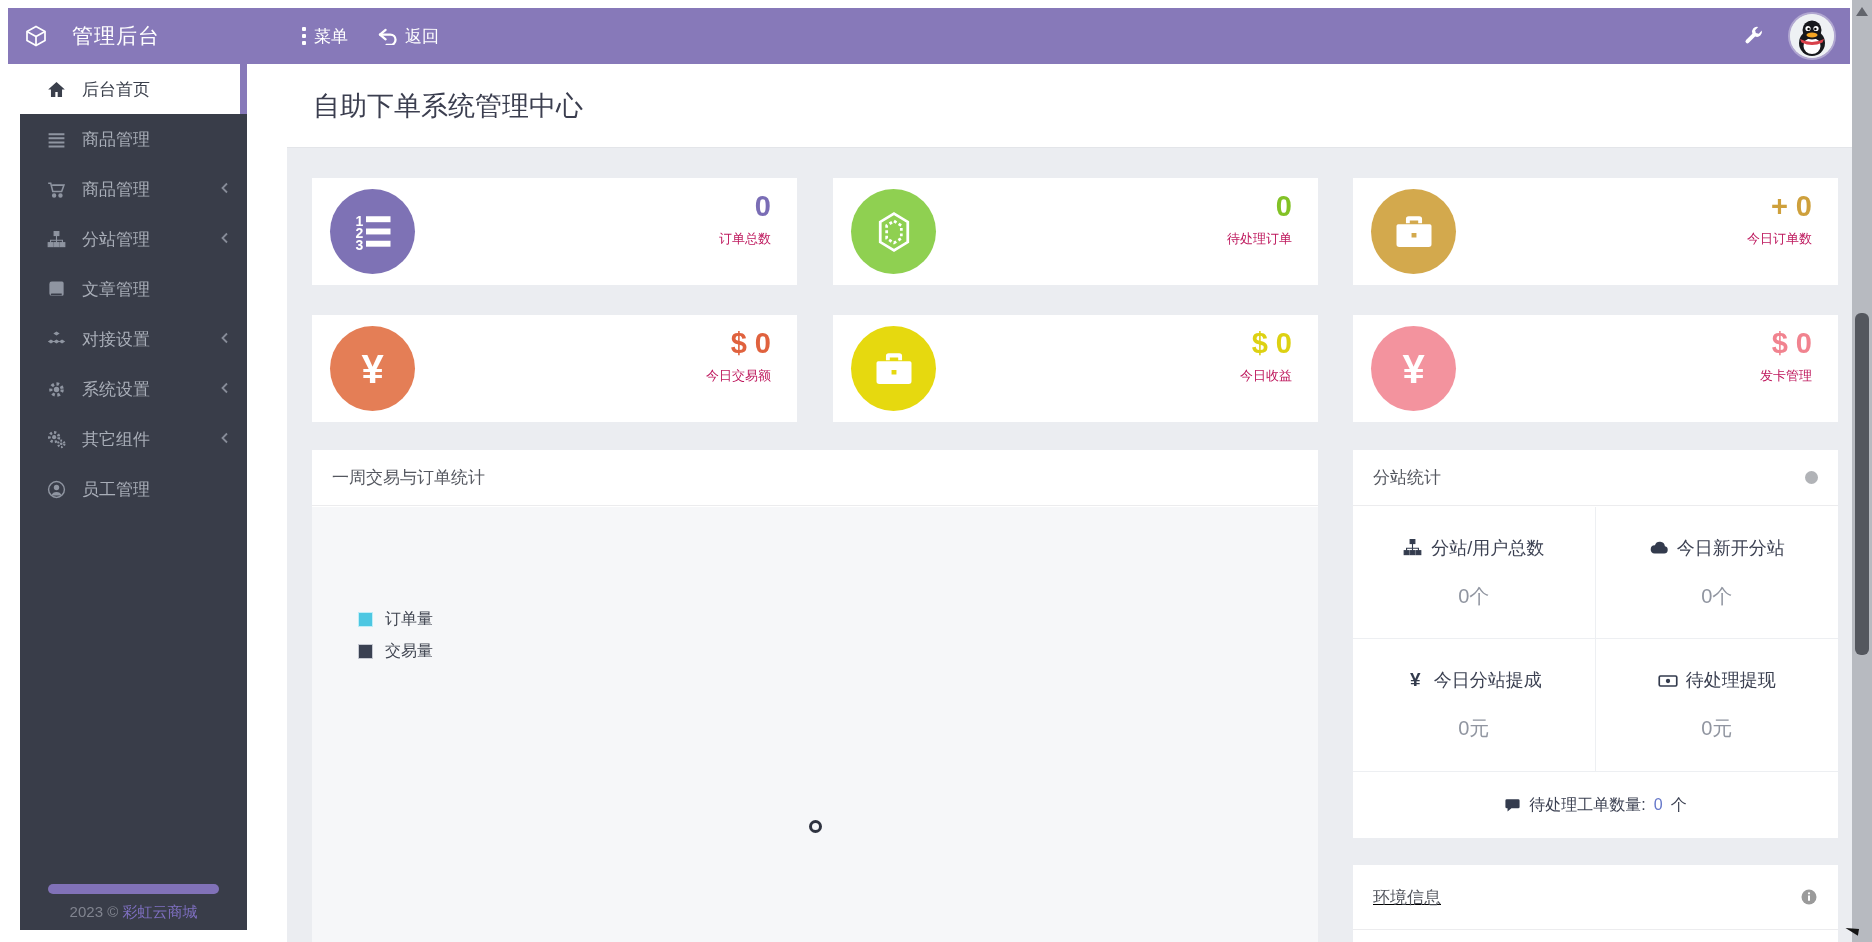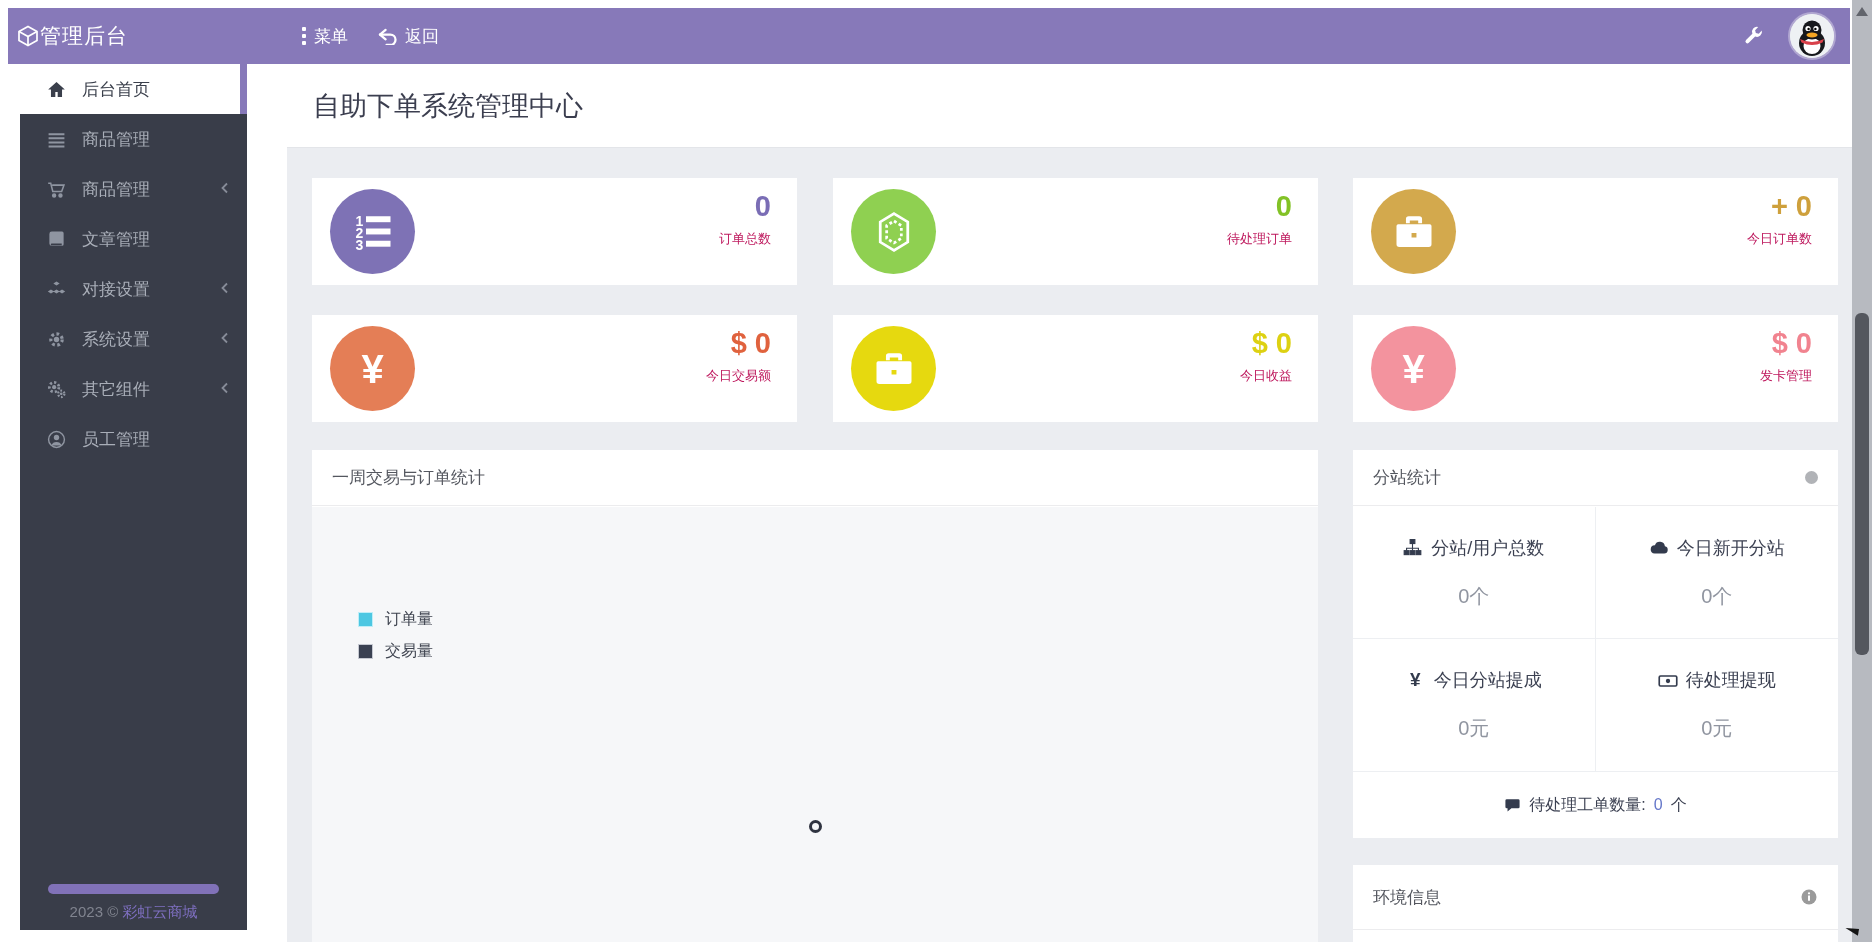--- a/index.html
+++ b/index.html
@@ -3,21 +3,21 @@
 <meta charset="utf-8">
 <style>
   * { margin:0; padding:0; box-sizing:border-box; }
   html,body { background:#fff; }
   body { font-family:"Liberation Sans","DejaVu Sans",sans-serif; }
   #app { position:relative; width:1872px; height:942px; background:#fff; overflow:hidden; }
 
   
   .topbar { position:absolute; left:8px; top:8px; width:1842px; height:56px;
             background:#8779b9; display:flex; align-items:center; color:#fff; }
-  .brand { width:279px; height:100%; display:flex; align-items:center; padding-left:8px; gap:0; }
+  .brand { width:279px; height:100%; display:flex; align-items:center; padding-left:16px; gap:24px; }
   .brand-title { font-size:21px; letter-spacing:1px; }
   .tb-btn { display:flex; align-items:center; gap:8px; height:100%; padding:0 15px;
             font-size:17px; color:#fff; cursor:pointer; }
   .tb-right { margin-left:auto; display:flex; align-items:center; gap:26px; padding-right:16px; }
   .dots3 { display:inline-flex; flex-direction:column; gap:3px; }
   .dots3 i { width:4px; height:4px; background:#fff; border-radius:1px; }
 
   .avatar { width:44px; height:44px; border-radius:50%; background:#e9ecf0; overflow:hidden;
             box-shadow:0 0 0 2px rgba(255,255,255,.35); cursor:pointer; }
 
@@ -77,21 +77,21 @@
   .cell-top { display:flex; align-items:center; gap:9px; font-size:18px; color:#3c4152; }
   .cell-top .c-ic { width:19px; height:19px; color:#333b4d; }
   .cell-val { font-size:20px; color:#9095a0; }
   .workorder { position:absolute; left:0; right:0; bottom:0; height:67px; border-top:1px solid #edeff2;
                display:flex; align-items:center; justify-content:center; gap:8px; font-size:16px; color:#3c4152; }
   .workorder .c-ic { width:17px; height:17px; color:#333b4d; }
   .wo-val { color:#6577c9; cursor:pointer; }
 
   
   .env-panel { left:1066px; top:801px; width:485px; height:77px; overflow:hidden; }
-  .env-panel .panel-head { height:65px; border-bottom:1px solid #ececee; }
+  .env-panel .panel-head { height:65px; border-bottom:1px solid #ececee;text-decoration:underline; }
   .info-ic { margin-left:auto; width:18px; height:18px; color:#9a9a9a; cursor:pointer; }
 
   
   .scrollbar { position:absolute; right:0; top:0; width:20px; height:942px; background:#b7bac0; }
   .sb-up { position:absolute; top:7px; left:4px; width:0; height:0;
            border-left:6px solid transparent; border-right:6px solid transparent;
            border-bottom:9px solid #62656c; }
   .sb-thumb { position:absolute; top:313px; left:3px; width:14px; height:342px;
               background:#54575e; border-radius:6px; }
 
@@ -185,20 +185,37 @@
       </span>
       <span>商品管理</span>
       <span class="chev">
         <svg viewBox="0 0 12 12" width="12" height="12" fill="none" stroke="currentColor" stroke-width="1.8">
             <polyline points="8,1.5 3.5,6 8,10.5"></polyline>
           </svg>
       </span>
     </div>
 
 
+    <div class="side-item">
+      <span class="s-ic">
+        <svg viewBox="0 0 24 24" width="19" height="19" fill="currentColor" stroke="currentColor" stroke-width="1.4">
+          <rect x="9" y="2" width="6" height="5"></rect>
+            <rect x="1.5" y="16" width="6" height="5"></rect>
+            <rect x="9" y="16" width="6" height="5"></rect>
+            <rect x="16.5" y="16" width="6" height="5"></rect>
+          <path d="M12 7v4M4.5 16v-3h15v3M12 11v5" fill="none"></path>
+        </svg>
+      </span>
+      <span>分站管理</span>
+      <span class="chev">
+        <svg viewBox="0 0 12 12" width="12" height="12" fill="none" stroke="currentColor" stroke-width="1.8">
+            <polyline points="8,1.5 3.5,6 8,10.5"></polyline>
+          </svg>
+      </span>
+    </div>
 
     <div class="side-item">
       <span class="s-ic">
         <svg viewBox="0 0 24 24" width="19" height="19" fill="currentColor">
           <path d="M6 2h13a2 2 0 0 1 2 2v14a2 2 0 0 1-2 2H6a3 3 0 0 1-3-3V5a3 3 0 0 1 3-3zm0 15a1.2 1.2 0 0 0 0 2.4h12.6V17z"></path>
         </svg>
       </span>
       <span>文章管理</span>
     </div>
 

